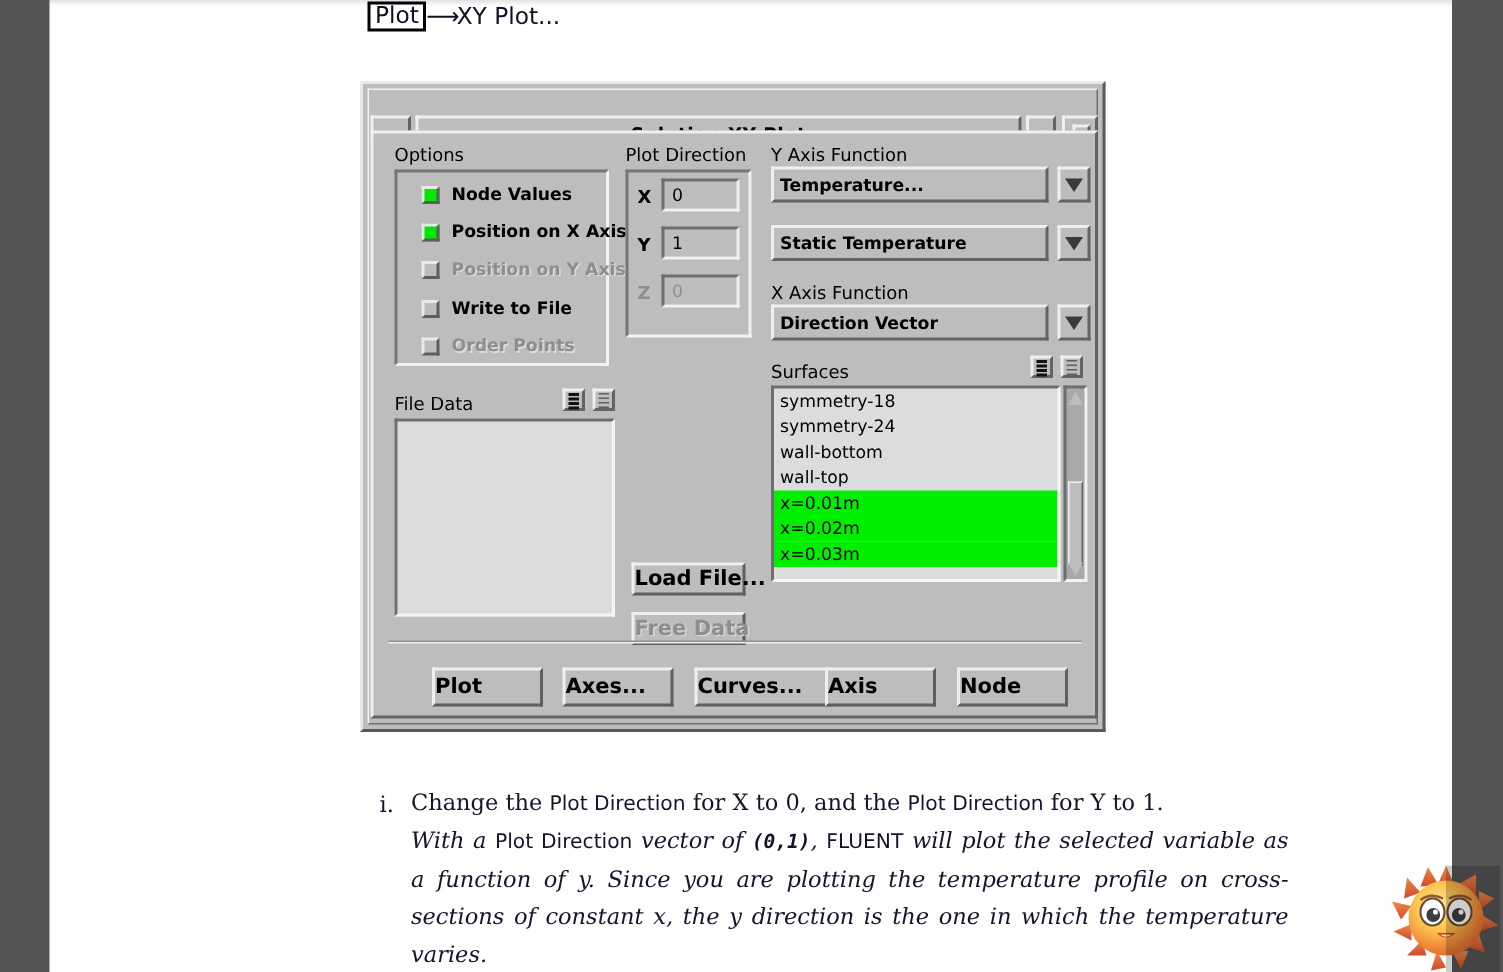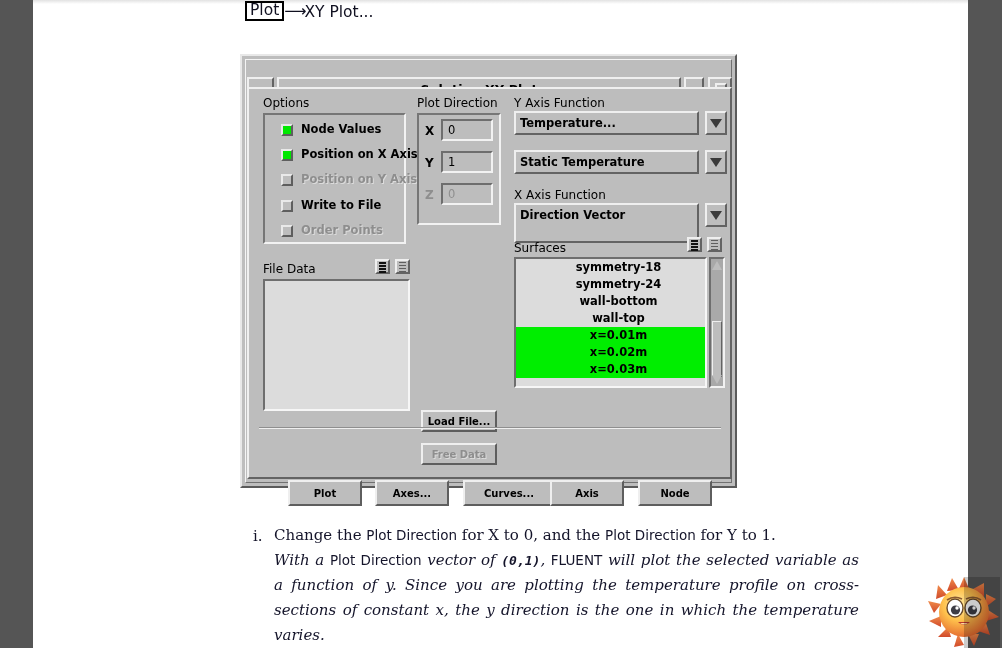--- a/index.html
+++ b/index.html
@@ -234,23 +234,23 @@
     position: absolute;
     background: #dcdcdc;
     border-top: 2px solid #6e6e6e;
     border-left: 2px solid #6e6e6e;
     border-right: 2px solid #f6f6f6;
     border-bottom: 2px solid #f6f6f6;
     box-sizing: border-box;
     overflow: hidden;
   }
   .list-item {
-    font-size: 11.5px; font-weight: bold; color: #000;
+    font-size: 11.5px; font-weight: normal; color: #000;
     line-height: 17px; height: 17px;
-    padding-left: 16px; white-space: nowrap; text-align: center;
+    padding-left: 4px; white-space: nowrap;
   }
   .list-item.sel { background: #00ee00; }
 
   
   .listbtn {
     position: absolute; width: 15px; height: 15px;
     background: #bdbdbd;
     border-top: 2px solid #efefef;
     border-left: 2px solid #efefef;
     border-right: 2px solid #636363;
@@ -299,24 +299,23 @@
 
   
   .pbtn {
     position: absolute;
     background: #bdbdbd;
     border-top: 2px solid #efefef;
     border-left: 2px solid #efefef;
     border-right: 2px solid #5e5e5e;
     border-bottom: 2px solid #5e5e5e;
     box-sizing: border-box;
-    font-size: 10px; font-weight: bold; color: #000;
-    text-align: center;
+    font-size: 14px; font-weight: bold; color: #000;
+    text-align: left;
     white-space: nowrap;
-    margin-top: 35px;
   }
   .pbtn.dim { color: #8e8e8e; text-shadow: 1px 1px 0 #dbdbdb; }
 
   #btn-separator {
     position: absolute; left: 10px; top: 338px;
     width: 462px; height: 2px;
     border-top: 1px solid #8f8f8f;
     border-bottom: 1px solid #efefef;
     box-sizing: border-box;
   }
@@ -429,21 +428,21 @@
       <div class="combo-arrow" style="left:456px; top:22px;">
           <i></i>
         </div>
 
       <div class="combo" style="left:265px; top:61px; width:185px; height:24px;">Static Temperature</div>
       <div class="combo-arrow" style="left:456px; top:61px;">
           <i></i>
         </div>
 
       <div class="grp-label" style="left:265px; top:99px;">X Axis Function</div>
-      <div class="combo" style="left:265px; top:114px; width:185px; height:40px;">Direction Vector</div>
+      <div class="combo" style="left:265px; top:114px; width:185px; height:24px;">Direction Vector</div>
       <div class="combo-arrow" style="left:456px; top:114px;">
           <i></i>
         </div>
 
       <div class="grp-label" style="left:265px; top:152px;">Surfaces</div>
       <div class="listbtn filled" style="left:438px; top:148px;">
         <div class="bars">
             <b></b>
             <b></b>
             <b></b>

